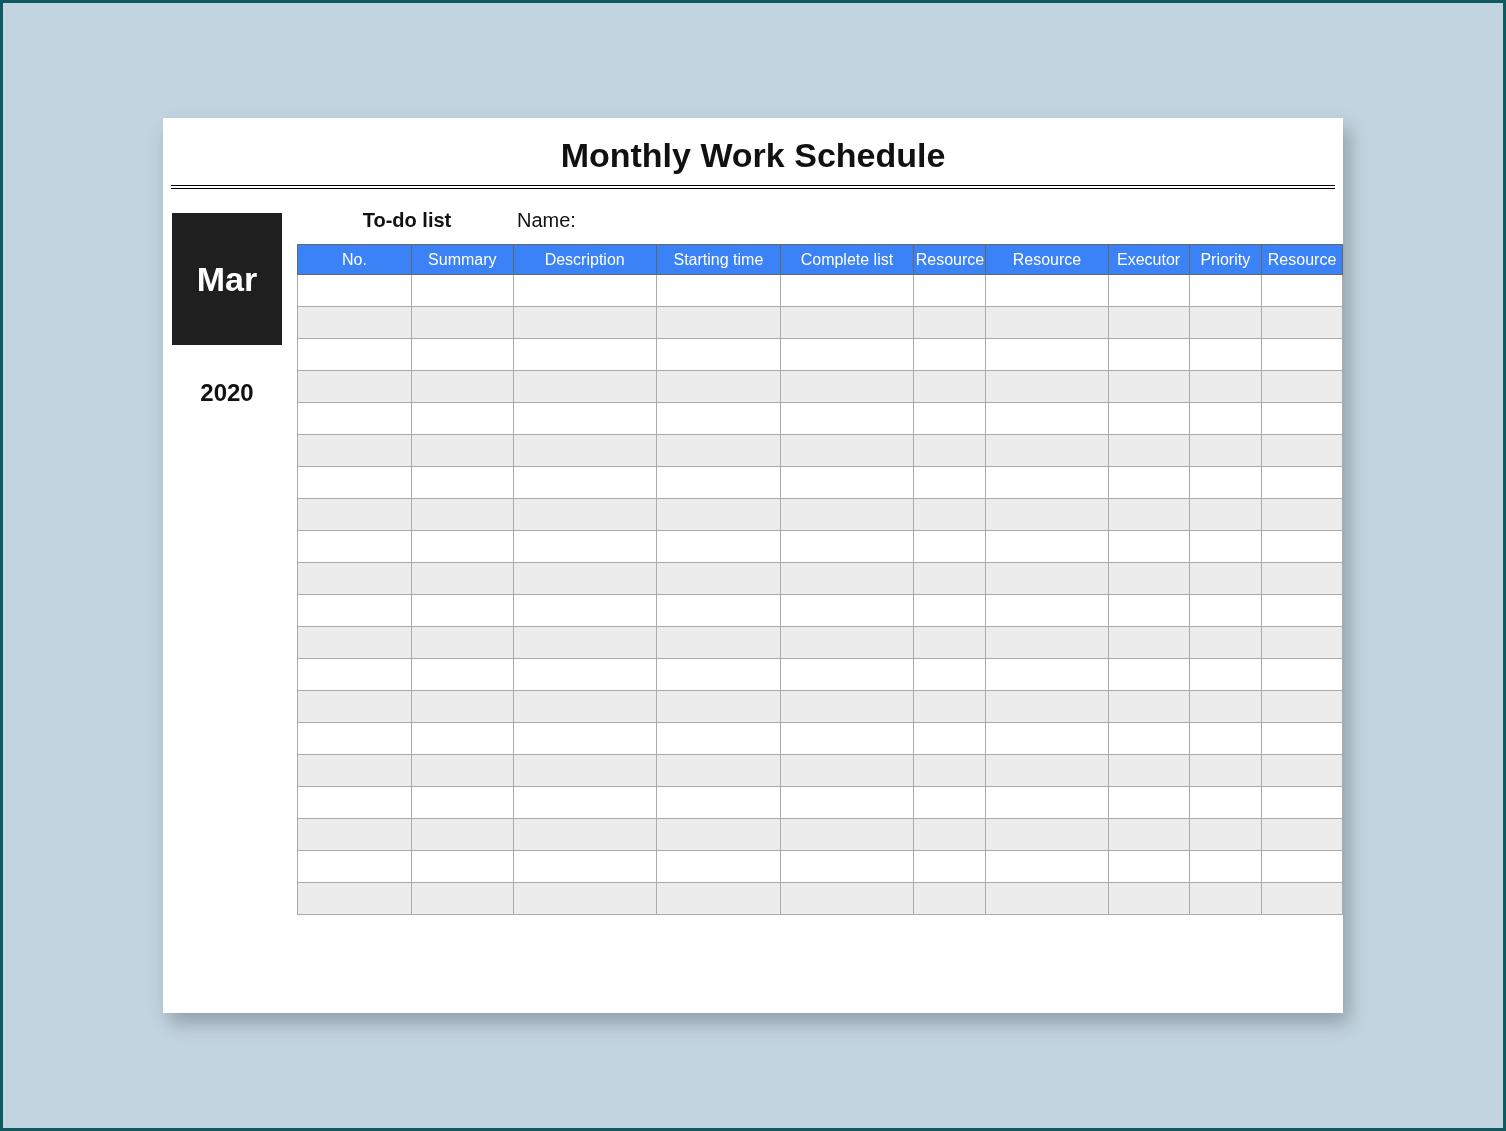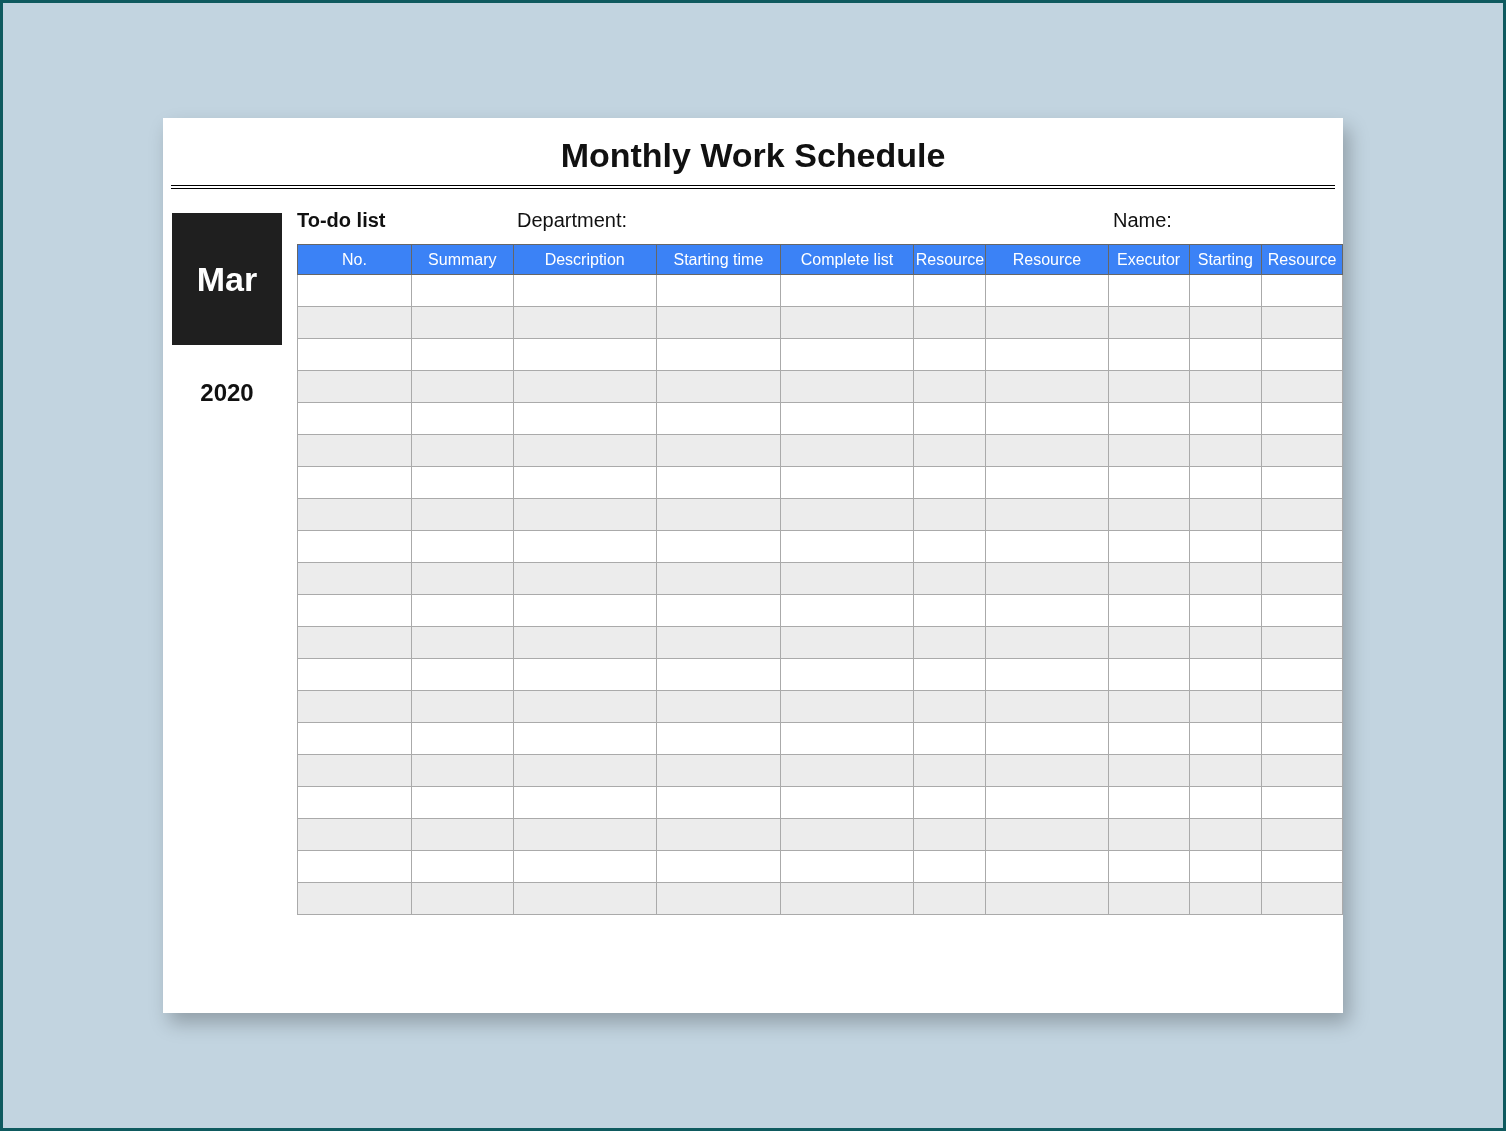--- a/index.html
+++ b/index.html
@@ -72,20 +72,21 @@
     display: flex;
     align-items: center;
     font-size: 20px;
     color: #111;
     margin-bottom: 12px;
     padding-right: 10px;
   }
   .info-row .todo-label {
     font-weight: 900;
     width: 220px;
+    text-align: center;
   }
   .info-row .dept-label {
     font-weight: 400;
     flex: 1;
   }
   .info-row .name-label {
     font-weight: 400;
     width: 220px;
   }
   table.schedule {
@@ -138,21 +139,20 @@
 
     <div class="sidebar">
       <div class="month-box">Mar</div>
       <div class="year-text">2020</div>
     </div>
 
     <div class="main">
 
       <div class="info-row">
         <span class="todo-label">To-do list</span>
-        <span class="dept-label">Department:</span>
         <span class="name-label">Name:</span>
       </div>
 
       <table class="schedule">
         <colgroup>
           <col class="col-no">
           <col class="col-summary">
           <col class="col-desc">
           <col class="col-start">
           <col class="col-complete">
@@ -165,21 +165,21 @@
         <thead>
           <tr>
             <th>No.</th>
             <th>Summary</th>
             <th>Description</th>
             <th>Starting time</th>
             <th>Complete list</th>
             <th>Resource</th>
             <th>Resource</th>
             <th>Executor</th>
-            <th>Starting</th>
+            <th>Priority</th>
             <th>Resource</th>
           </tr>
         </thead>
         <tbody id="schedule-body">
         <tr>
               <td></td>
               <td></td>
               <td></td>
               <td></td>
               <td></td>

